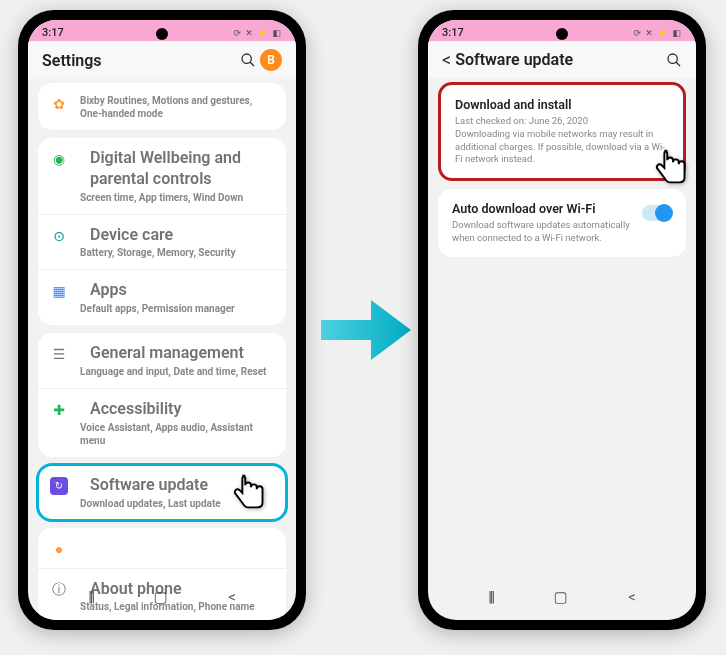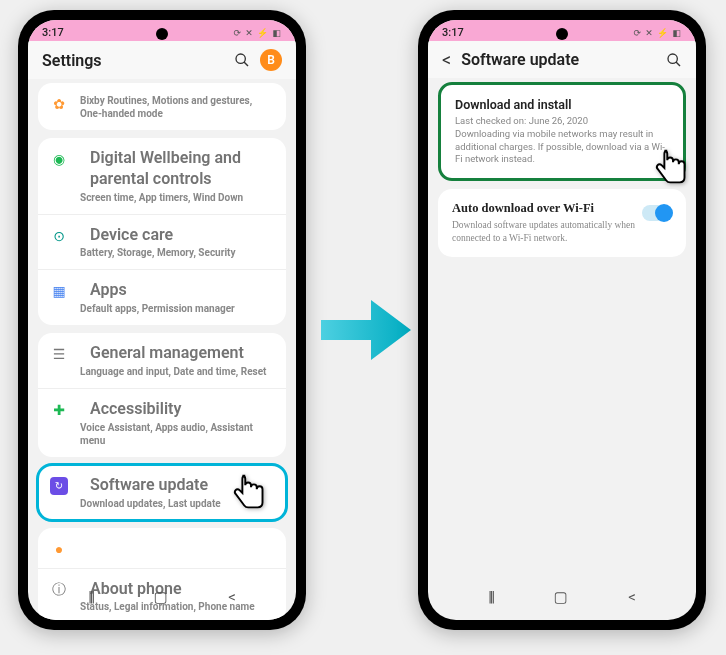--- a/index.html
+++ b/index.html
@@ -54,21 +54,21 @@
     font-size: 11px;
     font-weight: 500;
     color: #222;
     background: #f9a8d4;
   }
   .status-icons { font-size: 9px; letter-spacing: 1px; color: #555; }
   .header {
     display: flex;
     align-items: center;
     padding: 8px 14px;
-    gap: 10px;
+    gap: 4px;
     background: #f8f8f8;
   }
   .header-title {
     flex: 1;
     font-size: 16px;
     font-weight: 600;
     color: #222;
   }
   .back-arrow {
     font-size: 18px;
@@ -136,21 +136,21 @@
     line-height: 1.3;
     margin-top: 1px;
     font-weight: bold;
   }
   .highlight {
     outline: 3px solid #00b4d8;
     outline-offset: -1px;
     position: relative;
   }
   .highlight-card {
-    border: 3px solid #15803d;
+    border: 3px solid #b91c1c;
     border-radius: 14px;
     position: relative;
   }
   .cursor-hand {
     position: absolute;
     width: 46px;
     height: 46px;
     pointer-events: none;
     z-index: 20;
   }
@@ -360,21 +360,21 @@
           </svg>
       </div>
       <div class="content">
 
         <div class="card highlight-card" style="padding:12px 14px;">
           <div class="detail-title">Download and install</div>
           <div class="detail-sub" style="white-space:pre-line">Last checked on: June 26, 2020
 Downloading via mobile networks may result in additional charges. If possible, download via a Wi-Fi network instead.</div>
         </div>
 
-        <div class="card" style="padding:12px 14px; display:flex; gap:0; align-items:flex-start;font-family:Liberation Serif, serif;">
+        <div class="card" style="padding:12px 14px; display:flex; gap:0; align-items:flex-start;">
           <div style="flex:1">
             <div class="detail-title">Auto download over Wi-Fi</div>
             <div class="detail-sub">Download software updates automatically when connected to a Wi-Fi network.</div>
           </div>
           <div class="toggle"></div>
         </div>
 
 
       </div>
       <div class="nav-bar">

